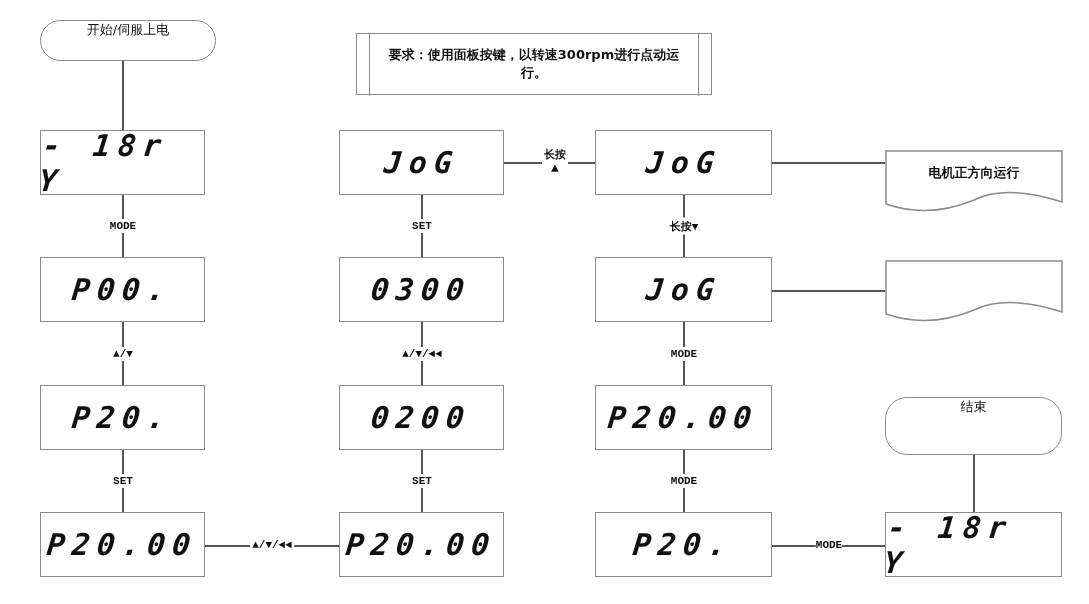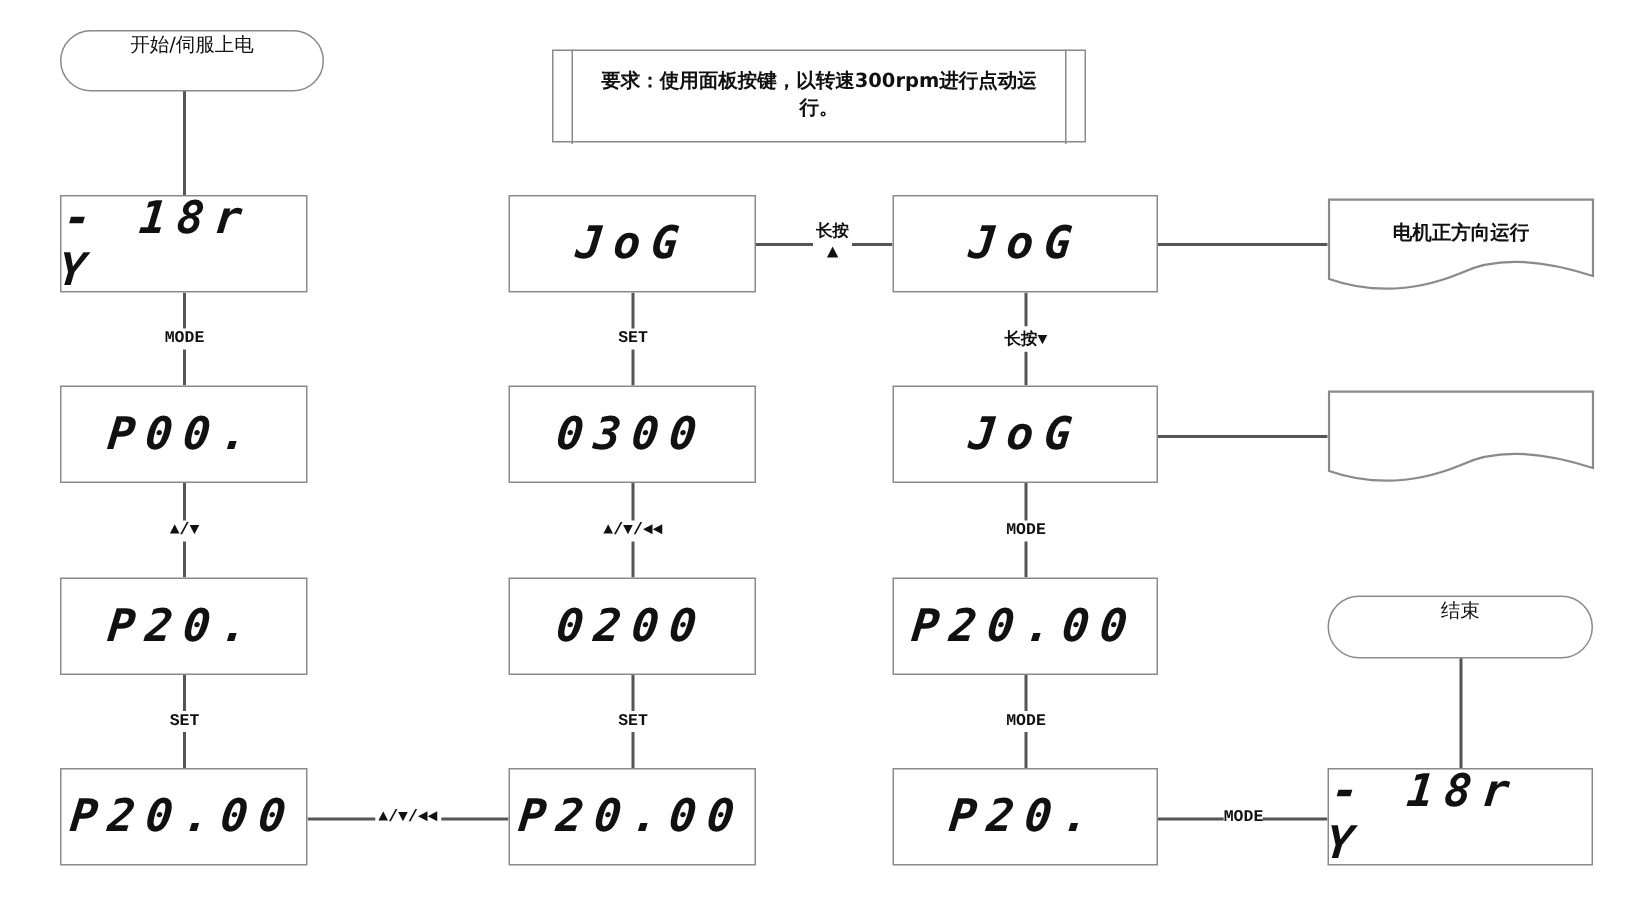--- a/index.html
+++ b/index.html
@@ -37,21 +37,21 @@
 <div class="hline" style="left:504px;top:162px;width:91px;"></div>
 <div class="hline" style="left:772px;top:162px;width:113px;"></div>
 <div class="hline" style="left:772px;top:290px;width:113px;"></div>
 <div class="hline" style="left:205px;top:545px;width:134px;"></div>
 <div class="hline" style="left:772px;top:545px;width:113px;"></div>
 
 <div class="terminal" style="left:40px;top:20px;width:176px;height:41px;">
   <span>开始/伺服上电</span>
 </div>
 
-<div class="req" style="left:368px;top:33px;width:356px;height:62px;">
+<div class="req" style="left:356px;top:33px;width:356px;height:62px;">
   <div class="inner">
       <span>要求：使用面板按键，以转速300rpm进行点动运行。</span>
     </div>
 </div>
 
 <div class="box" style="left:40px;top:130px;width:165px;height:65px;">
     <span class="seg">- 18r Y</span>
   </div>
 <div class="box" style="left:40px;top:257px;width:165px;height:65px;">
     <span class="seg">P00.</span>
@@ -82,32 +82,32 @@
 <div class="box" style="left:595px;top:257px;width:177px;height:65px;">
     <span class="seg">JoG</span>
   </div>
 <div class="box" style="left:595px;top:385px;width:177px;height:65px;">
     <span class="seg">P20.00</span>
   </div>
 <div class="box" style="left:595px;top:512px;width:177px;height:65px;">
     <span class="seg">P20.</span>
   </div>
 
-<div class="doc" style="left:885px;top:132px;width:178px;height:64px;">
+<div class="doc" style="left:885px;top:150px;width:178px;height:64px;">
   <svg width="178" height="64">
       <path d="M1 1 H177 V52 C140 40 110 40 89 50 C60 62 30 64 1 54 Z" fill="#fff" stroke="#8a8a8a" stroke-width="1.5"></path>
     </svg>
   <div class="txt">电机正方向运行</div>
 </div>
 <div class="doc" style="left:885px;top:260px;width:178px;height:64px;">
   <svg width="178" height="64">
       <path d="M1 1 H177 V52 C140 40 110 40 89 50 C60 62 30 64 1 54 Z" fill="#fff" stroke="#8a8a8a" stroke-width="1.5"></path>
     </svg>
 </div>
-<div class="terminal" style="left:885px;top:397px;width:177px;height:42px;">
+<div class="terminal" style="left:885px;top:397px;width:177px;height:58px;">
   <span>结束</span>
 </div>
 <div class="box" style="left:885px;top:512px;width:177px;height:65px;">
     <span class="seg">- 18r Y</span>
   </div>
 
 <div class="lbl" style="left:123px;top:226px;">MODE</div>
 <div class="lbl" style="left:123px;top:354px;">▲/▼</div>
 <div class="lbl" style="left:123px;top:481px;">SET</div>
 <div class="lbl" style="left:422px;top:226px;">SET</div>

